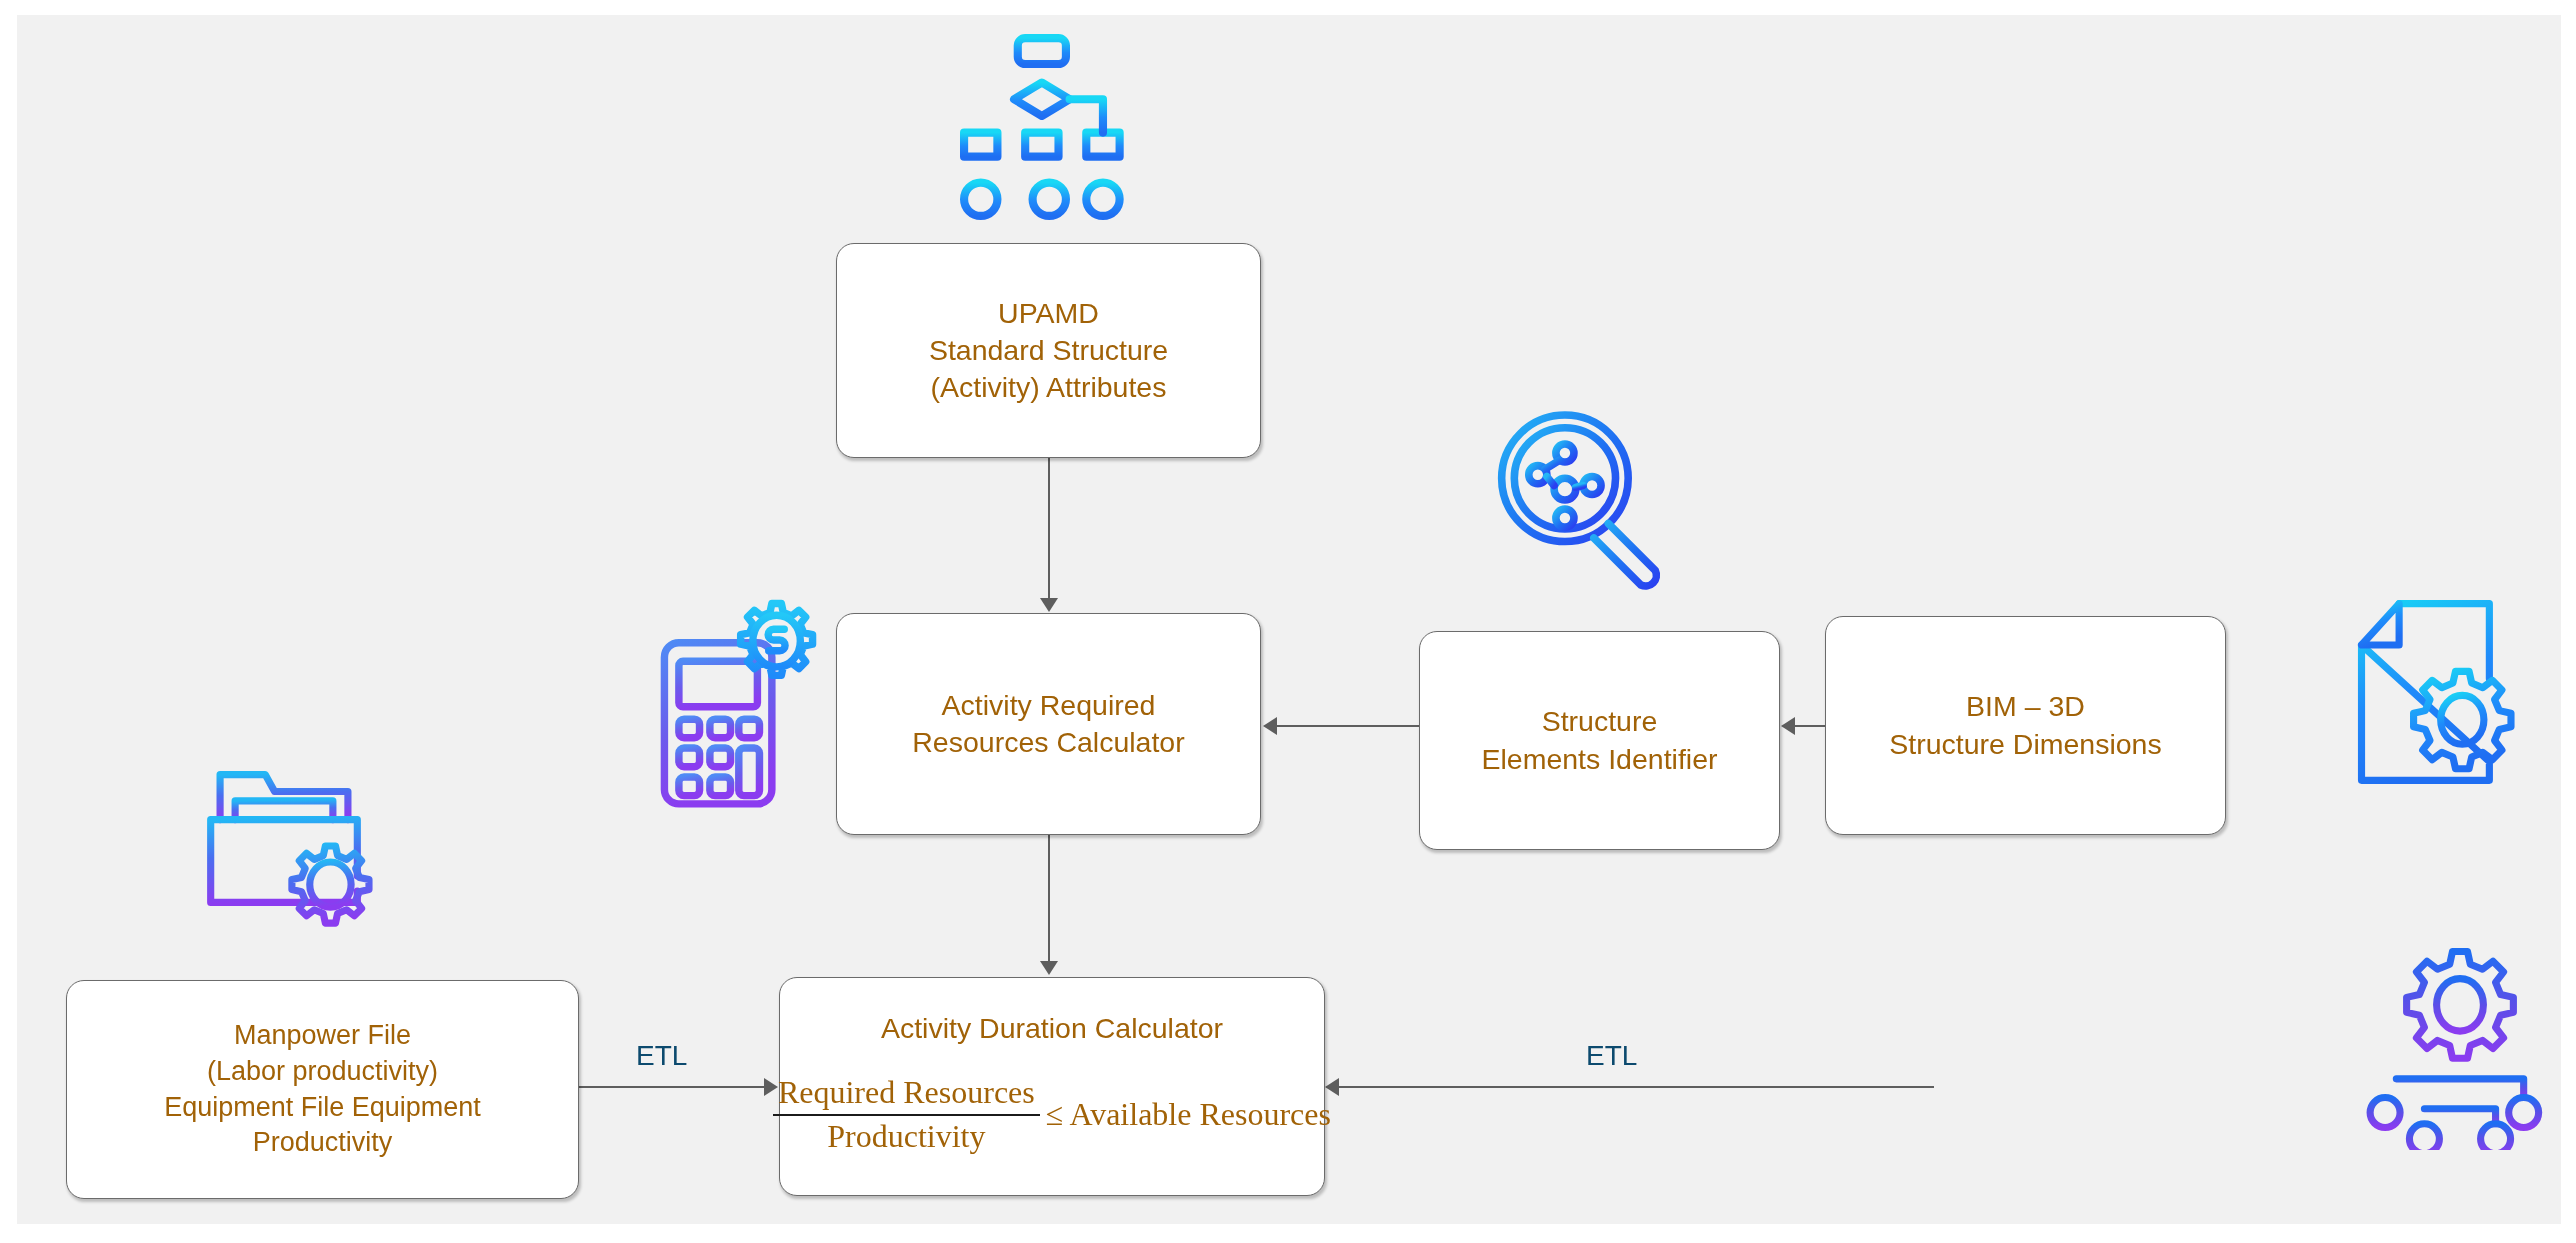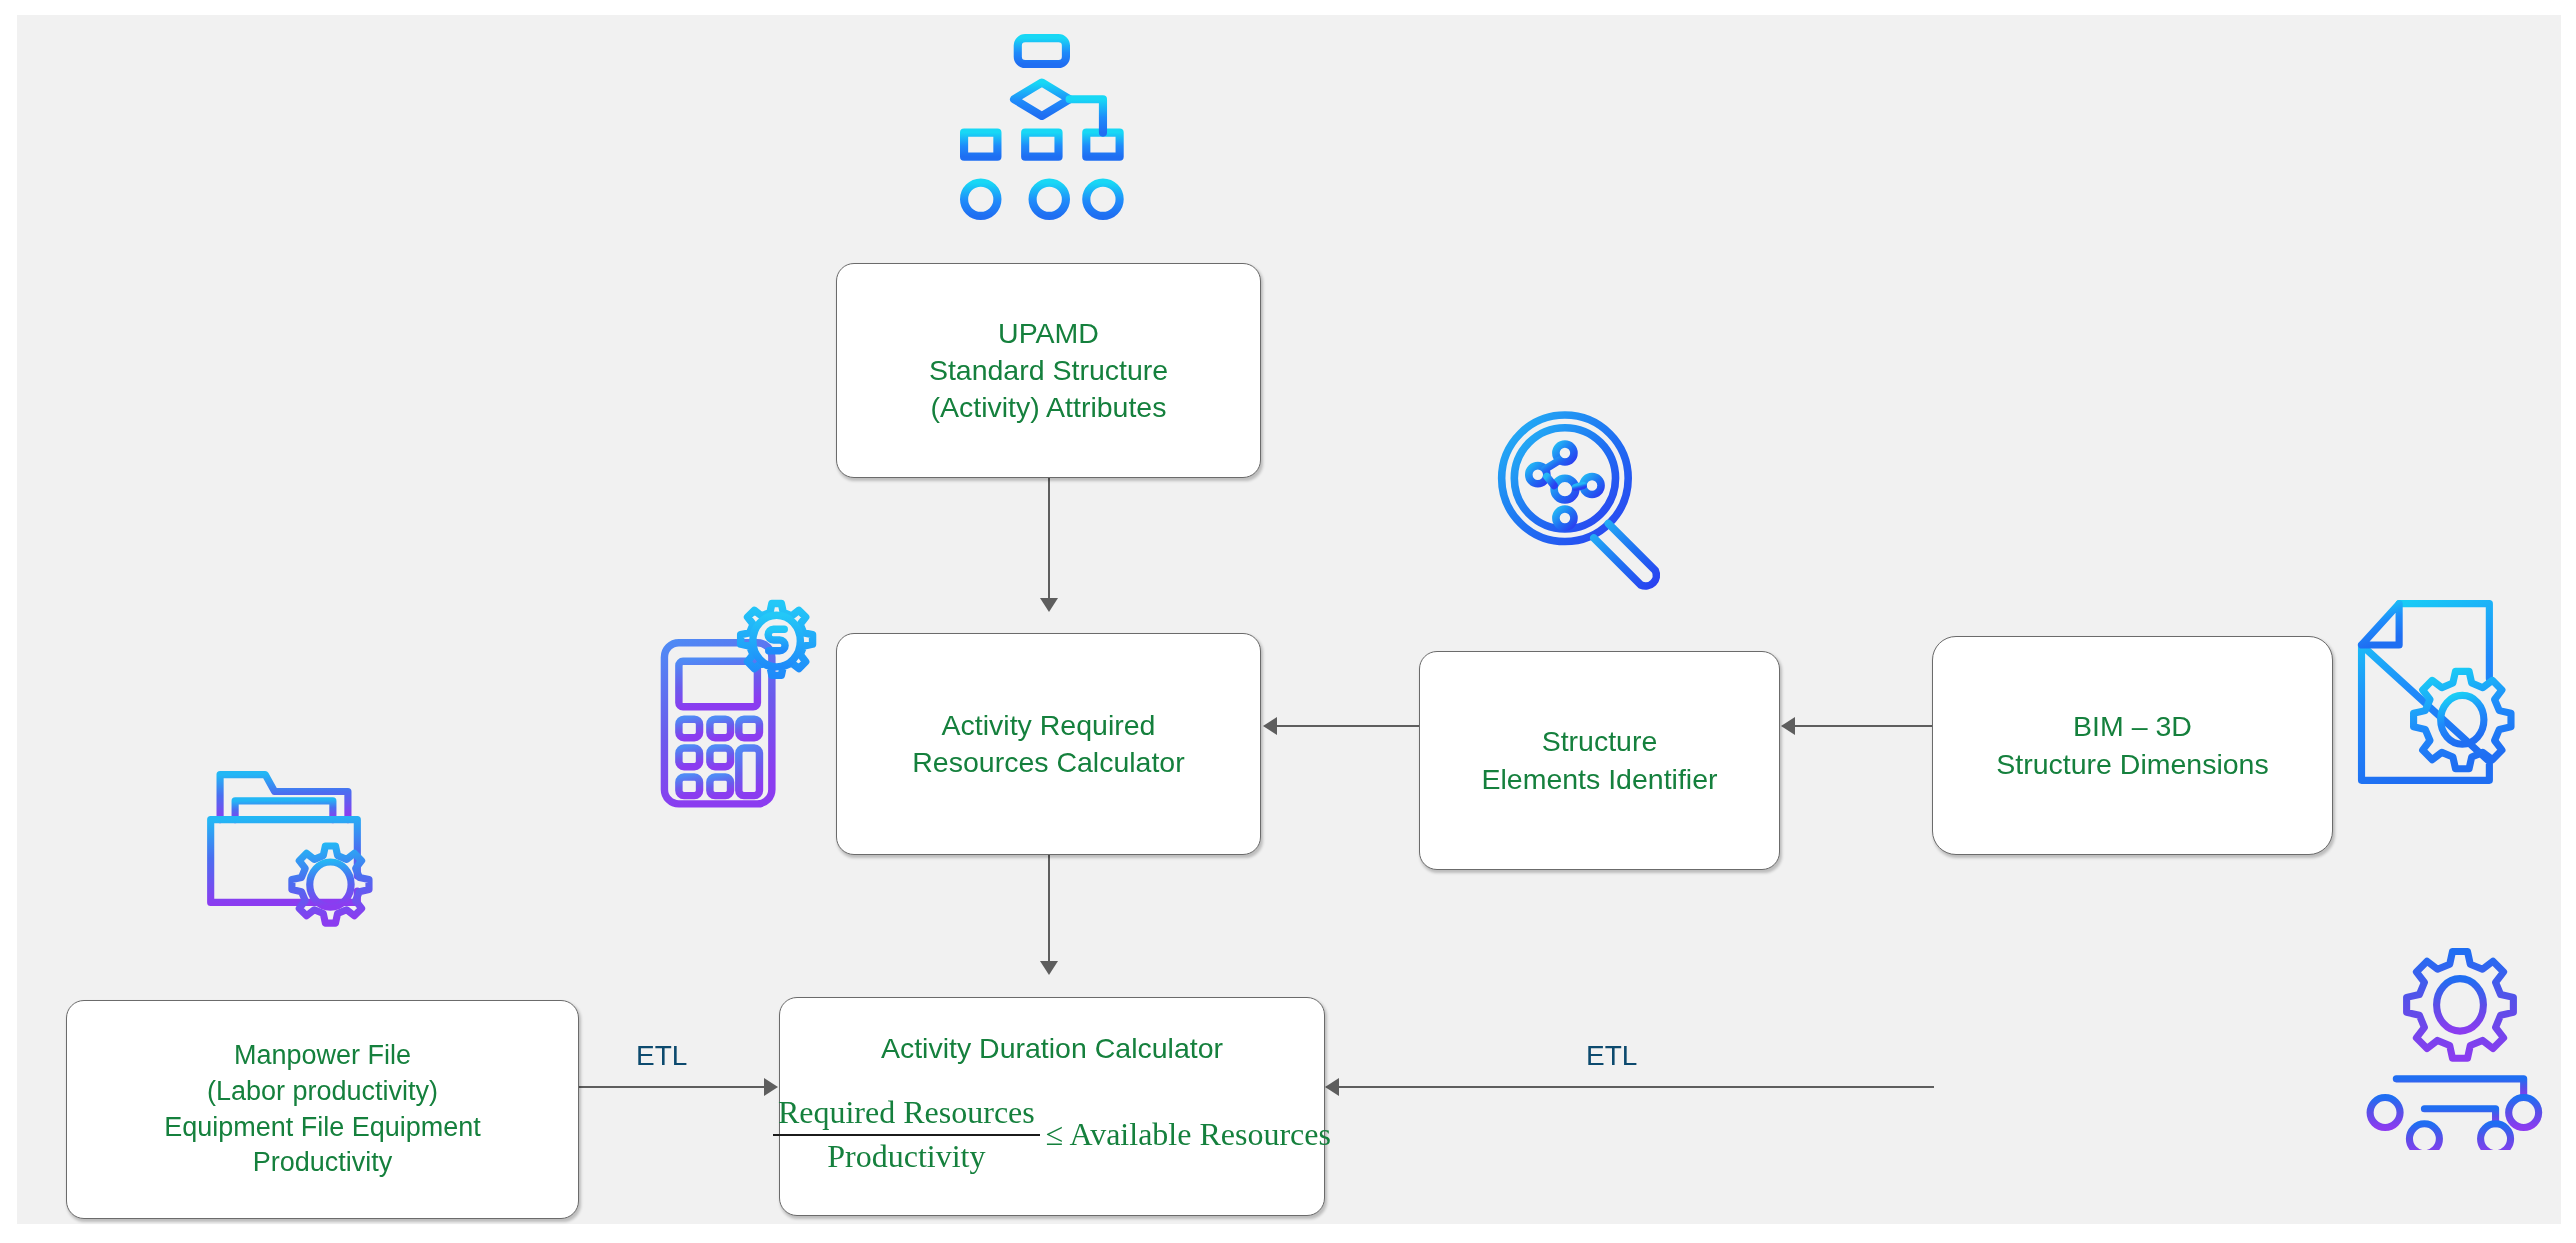--- a/index.html
+++ b/index.html
@@ -19,34 +19,33 @@
     position:absolute;
     background:#ffffff;
     border:1.8px solid #6b6b6b;
     border-radius:18px;
     box-shadow:1.8px 2.4px 3px rgba(0,0,0,0.22);
     display:flex;
     flex-direction:column;
     align-items:center;
     justify-content:center;
     box-sizing:border-box;
-    color:#15803d;
+    color:#a16207;
     font-size:28.5px;
     line-height:1.30;
     text-align:center;
     white-space:nowrap;
-    margin-top:20px;
   }
   .node .ln{display:block;}
 
   
   #node-upamd        {left:819px;top:228px;  width:425px;height:215px;}
   #node-arrc         {left:819px;top:598px;  width:425px;height:222px;}
   #node-sei          {left:1402px;top:616px;  width:361px;height:219px;}
-  #node-bim          {left:1915px;top:601px;  width:401px;height:219px;border-radius:24px;}
+  #node-bim          {left:1808px;top:601px;  width:401px;height:219px;}
   #node-manpower     {left:49px;  top:965px; width:513px;height:219px;
                       font-size:27px;line-height:1.32;}
   #node-duration     {left:762px;top:962px; width:546px;height:219px;
                       justify-content:flex-start;padding-top:32px;}
   #node-erp          {left:1915px;top:965px; width:401px;height:219px;}
 
   
   .formula{
     font-family:"Liberation Serif", serif;
     font-size:32px;

